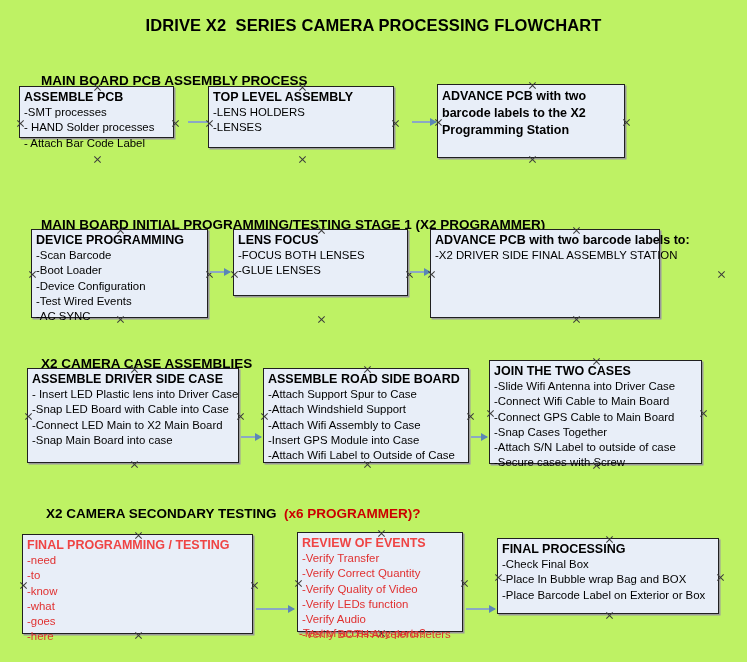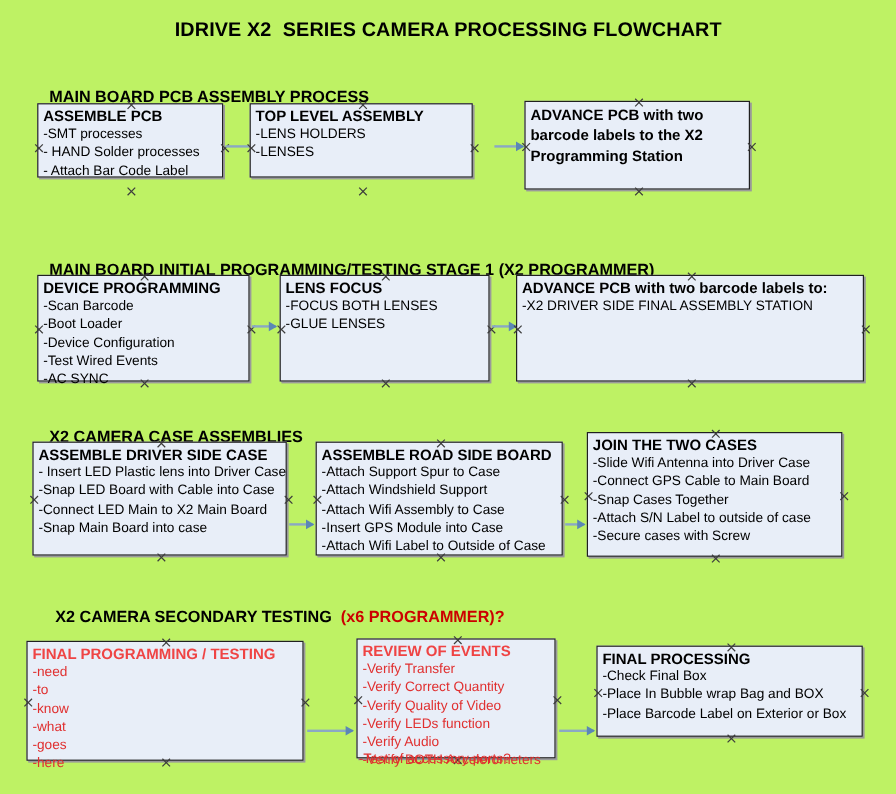--- a/index.html
+++ b/index.html
@@ -133,21 +133,21 @@
 <body>
 
 <div id="canvas">
 
   <div class="main-title">IDRIVE X2  SERIES CAMERA PROCESSING FLOWCHART</div>
 
   <div class="section-title" style="left:26px; top:58px;">
     <span>MAIN BOARD PCB ASSEMBLY PROCESS</span>
   </div>
 
-  <div class="fbox" style="left:31px; top:86px; width:155px; height:62px;">
+  <div class="fbox" style="left:19px; top:86px; width:155px; height:52px;">
     <div class="b-title">ASSEMBLE PCB</div>
     <div class="b-line">-SMT processes</div>
     <div class="b-line">- HAND Solder processes</div>
     <div class="b-line">- Attach Bar Code Label</div>
     <div class="handle" style="left:77px; top:0;"></div>
     <div class="handle" style="left:77px; top:72px;"></div>
     <div class="handle" style="left:0; top:36px;"></div>
     <div class="handle" style="left:155px; top:36px;"></div>
   </div>
 
@@ -185,33 +185,33 @@
     <div class="b-line">-Test Wired Events</div>
     <div class="b-line">-AC SYNC</div>
     <div class="handle" style="left:88px; top:0;"></div>
     <div class="handle" style="left:88px; top:89px;"></div>
     <div class="handle" style="left:0; top:44px;"></div>
     <div class="handle" style="left:177px; top:44px;"></div>
   </div>
 
   <div class="conn" style="left:210px; top:271px; width:20px;"></div>
 
-  <div class="fbox" style="left:233px; top:229px; width:175px; height:89px;">
+  <div class="fbox" style="left:233px; top:229px; width:175px; height:67px;">
     <div class="b-title">LENS FOCUS</div>
     <div class="b-line">-FOCUS BOTH LENSES</div>
     <div class="b-line">-GLUE LENSES</div>
     <div class="handle" style="left:87px; top:0;"></div>
     <div class="handle" style="left:87px; top:89px;"></div>
     <div class="handle" style="left:0; top:44px;"></div>
     <div class="handle" style="left:175px; top:44px;"></div>
   </div>
 
   <div class="conn" style="left:410px; top:271px; width:20px;"></div>
 
-  <div class="fbox" style="left:430px; top:229px; width:290px; height:89px;">
+  <div class="fbox" style="left:430px; top:229px; width:230px; height:89px;">
     <div class="b-title">ADVANCE PCB with two barcode labels to:</div>
     <div class="b-line">-X2 DRIVER  SIDE  FINAL  ASSEMBLY STATION</div>
     <div class="handle" style="left:145px; top:0;"></div>
     <div class="handle" style="left:145px; top:89px;"></div>
     <div class="handle" style="left:0; top:44px;"></div>
     <div class="handle" style="left:290px; top:44px;"></div>
   </div>
 
   <div class="section-title" style="left:26px; top:341px;">
     <span>X2 CAMERA CASE ASSEMBLIES</span>
@@ -242,20 +242,21 @@
     <div class="handle" style="left:103px; top:95px;"></div>
     <div class="handle" style="left:0; top:47px;"></div>
     <div class="handle" style="left:206px; top:47px;"></div>
   </div>
 
   <div class="conn" style="left:471px; top:436px; width:16px;"></div>
 
   <div class="fbox" style="left:489px; top:360px; width:213px; height:104px;">
     <div class="b-title">JOIN THE TWO CASES</div>
     <div class="b-line">-Slide Wifi Antenna into Driver Case</div>
+    <div class="b-line">-Connect Wifi Cable to Main Board</div>
     <div class="b-line">-Connect GPS Cable to Main Board</div>
     <div class="b-line">-Snap Cases Together</div>
     <div class="b-line">-Attach S/N Label to outside of case</div>
     <div class="b-line">-Secure cases with Screw</div>
     <div class="handle" style="left:106px; top:0;"></div>
     <div class="handle" style="left:106px; top:104px;"></div>
     <div class="handle" style="left:0; top:52px;"></div>
     <div class="handle" style="left:213px; top:52px;"></div>
   </div>
 

